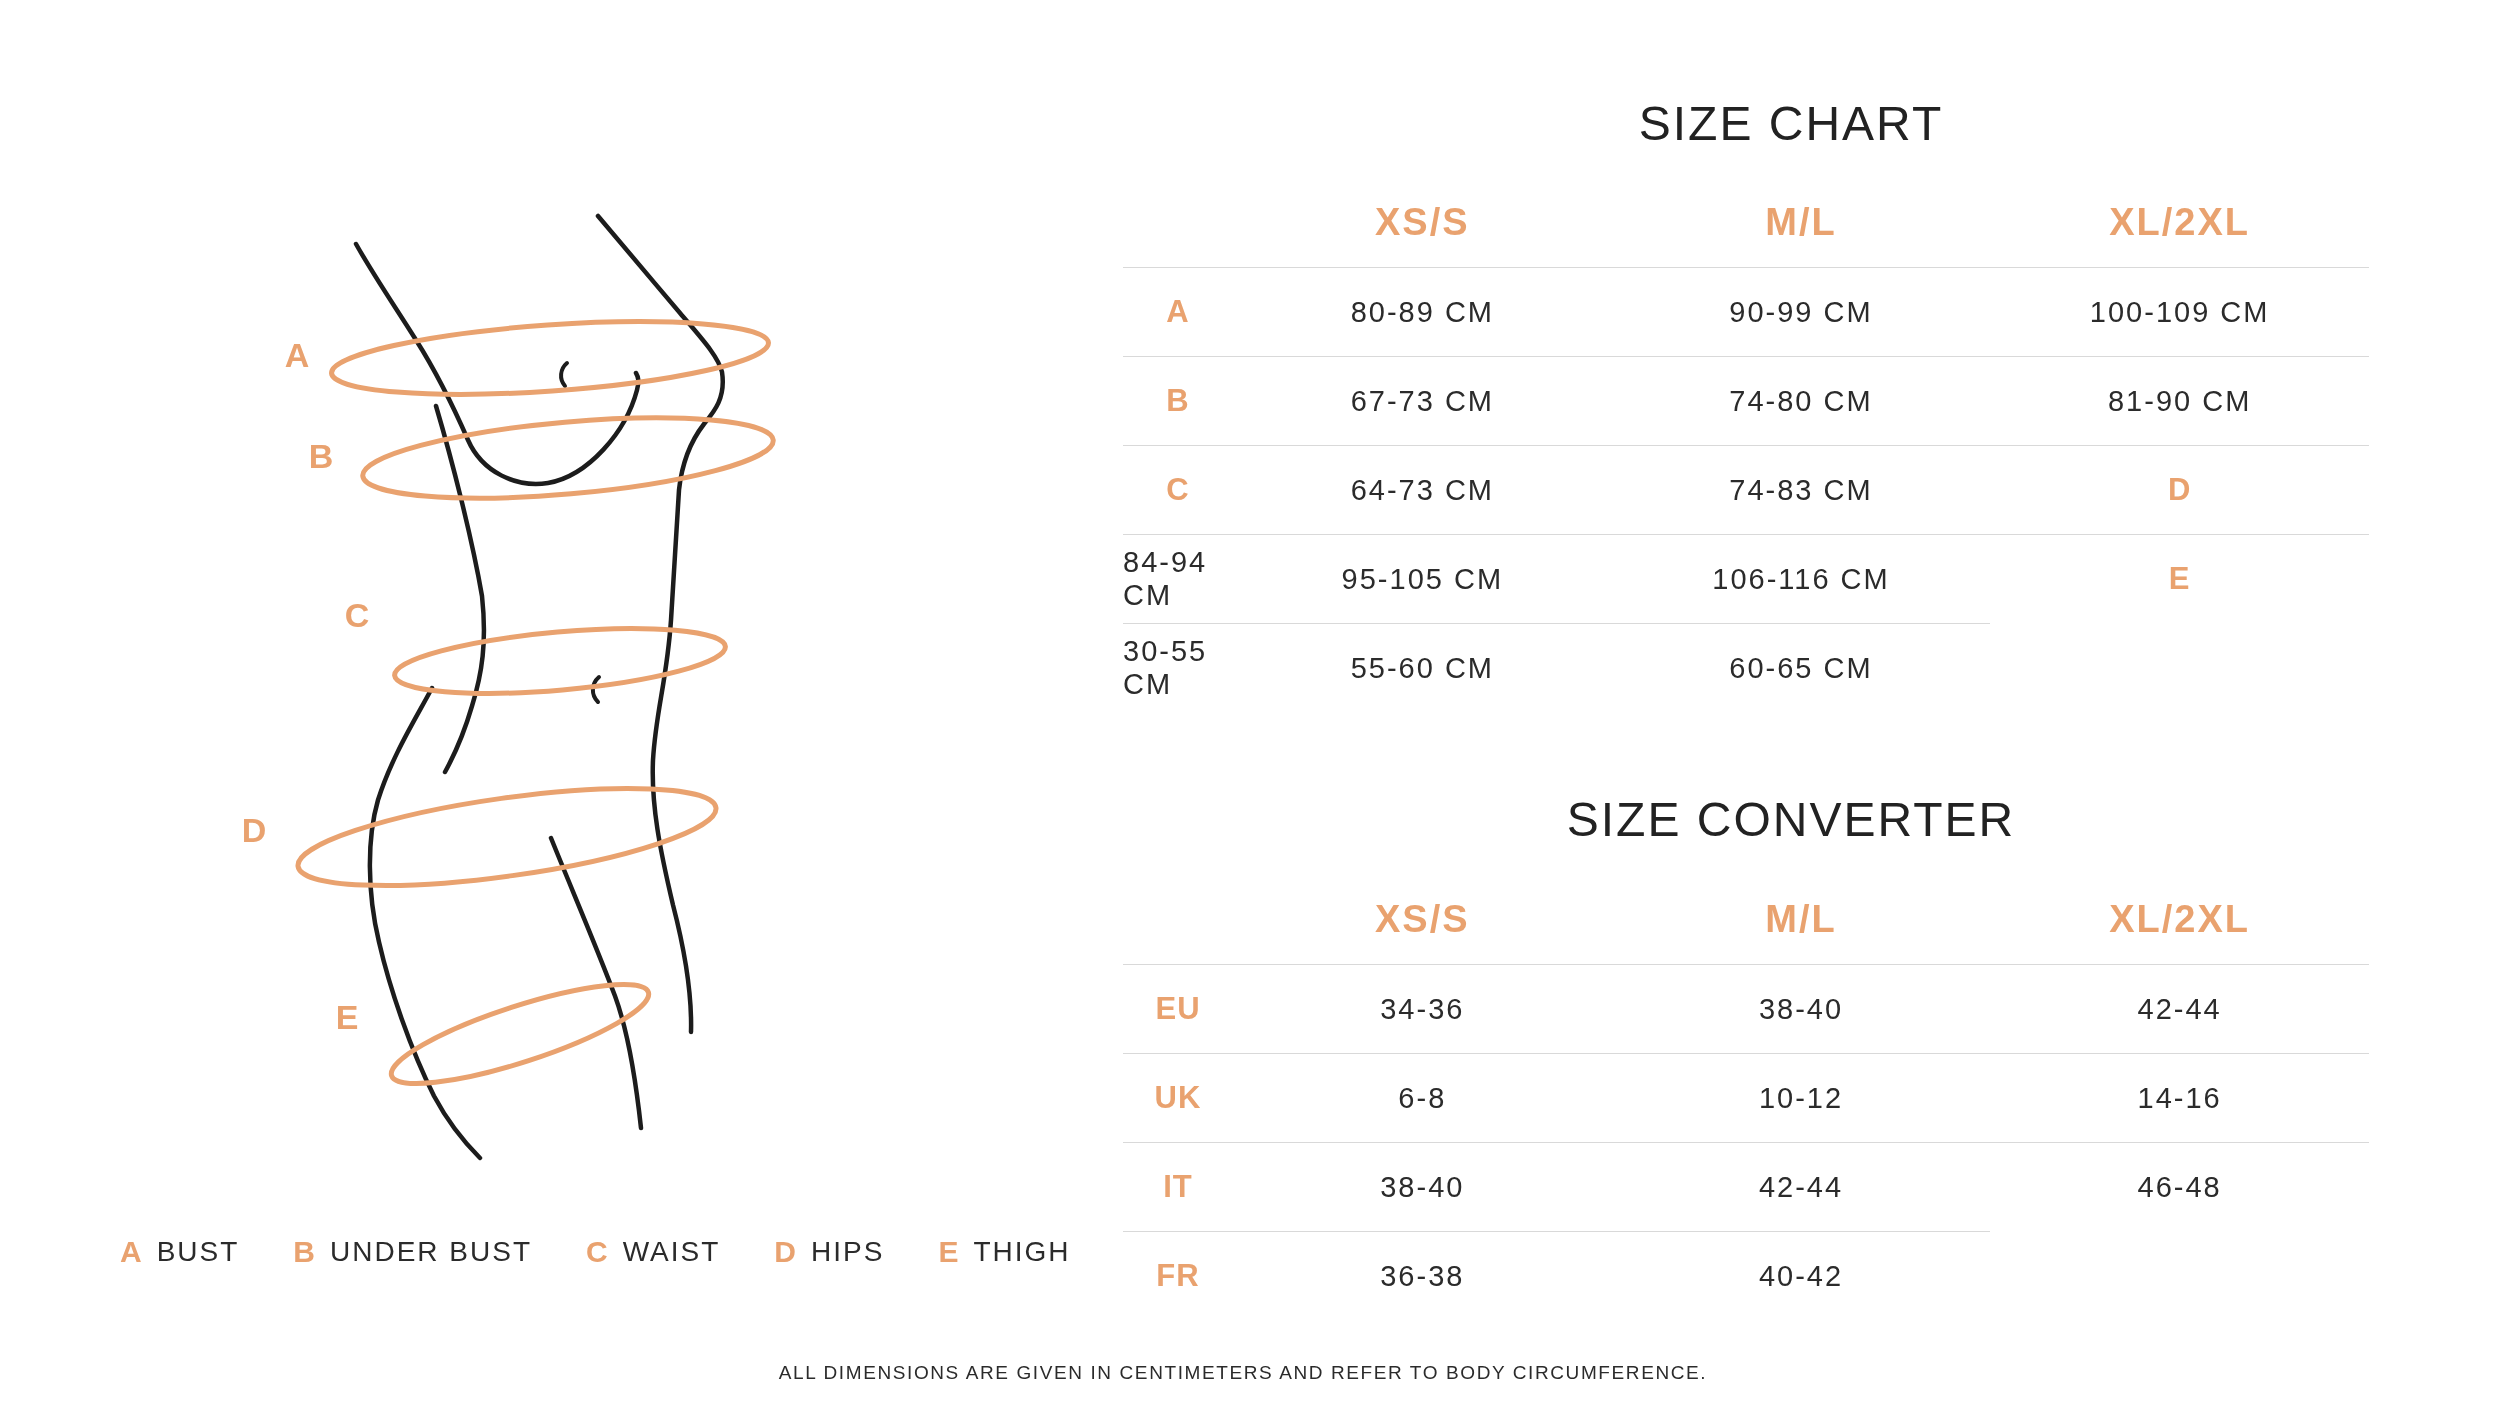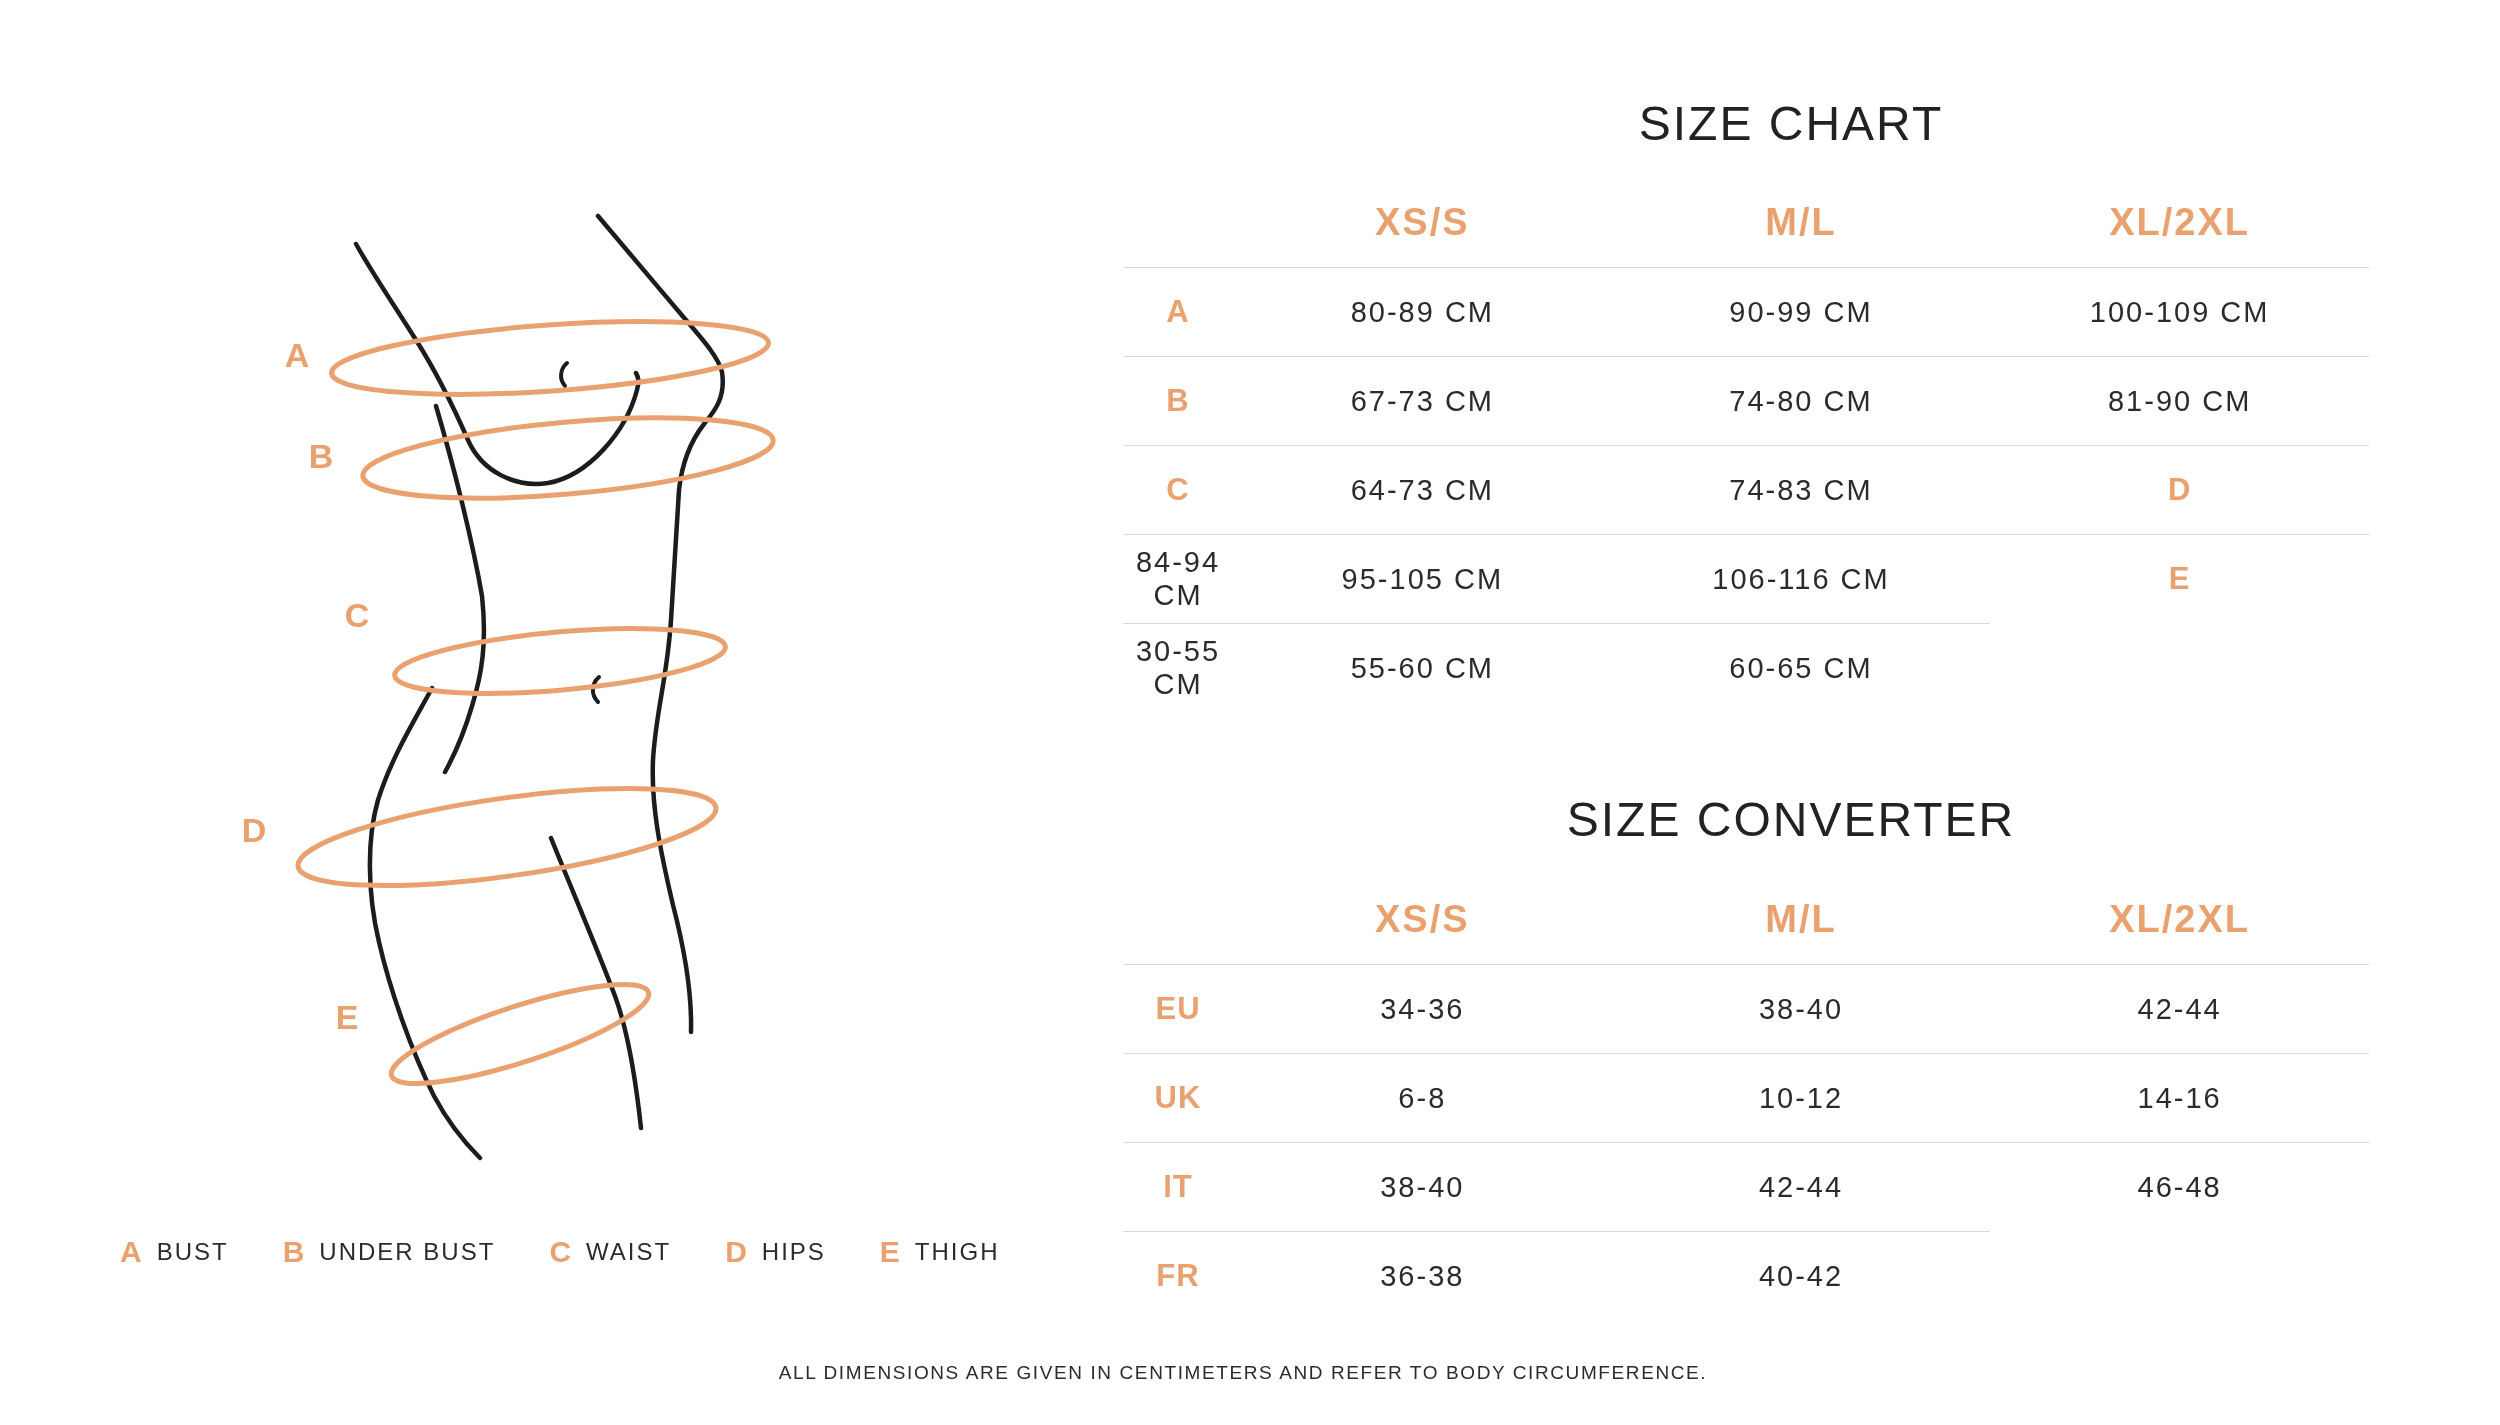--- a/index.html
+++ b/index.html
@@ -13,30 +13,30 @@
   .figure-svg { position:absolute; left:120px; top:150px; }
   .body-line { fill:none; stroke:var(--ink); stroke-width:4.5; stroke-linecap:round; }
   .detail-line { fill:none; stroke:var(--ink); stroke-width:4; stroke-linecap:round; }
   .measure-ellipse { fill:none; stroke:var(--accent); stroke-width:5; }
   .fig-letter { font-family:"Liberation Sans", sans-serif; font-weight:bold; font-size:34px; fill:var(--accent); text-anchor:middle; }
 
   
   .legend { position:absolute; left:120px; top:1226px; height:52px; display:flex; align-items:center; gap:54px; }
   .legend-item { display:flex; align-items:center; gap:15px; }
   .legend-letter { color:var(--accent); font-weight:bold; font-size:30px; }
-  .legend-label { color:var(--text); font-size:24px; letter-spacing:2px; }
+  .legend-label { color:var(--text); font-size:28px; letter-spacing:2px; }
 
   
   .panel { position:absolute; left:1123px; top:88px; width:1246px; }
   .section-title {
     margin:10px 0 0 0; padding-left:90px; text-align:center;
     font-size:48px; line-height:52px; font-weight:400; letter-spacing:2px; color:var(--title);
   }
   .converter-title { margin-top:82px; }
-  .grid { display:grid; grid-template-columns:110px 1fr 1fr 1fr; margin-top:28px;text-align:center; }
+  .grid { display:grid; grid-template-columns:110px 1fr 1fr 1fr; margin-top:28px; }
   .grid.converter { margin-top:29px; }
   .hcell {
     height:89px; display:flex; align-items:center; justify-content:center;
     color:var(--accent); font-weight:bold; font-size:38px; letter-spacing:2px;
   }
   .cell {
     height:88px; display:flex; align-items:center; justify-content:center;
     border-top:1px solid var(--divider);
     font-size:29px; letter-spacing:2px; color:var(--text);
   }

